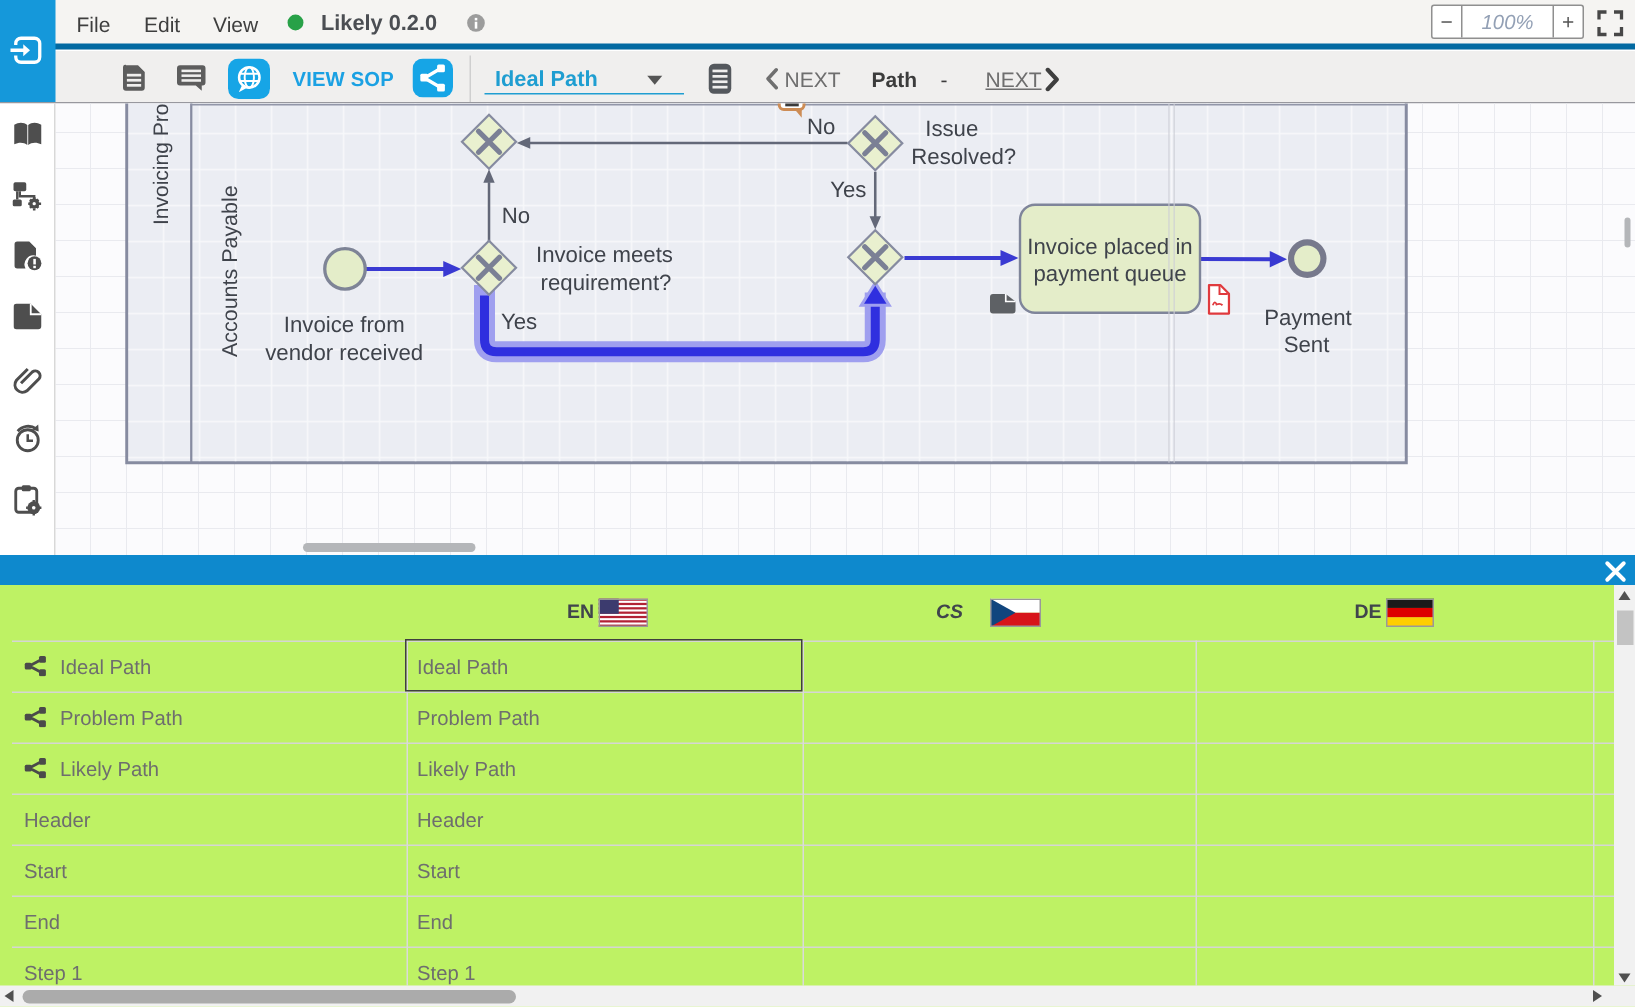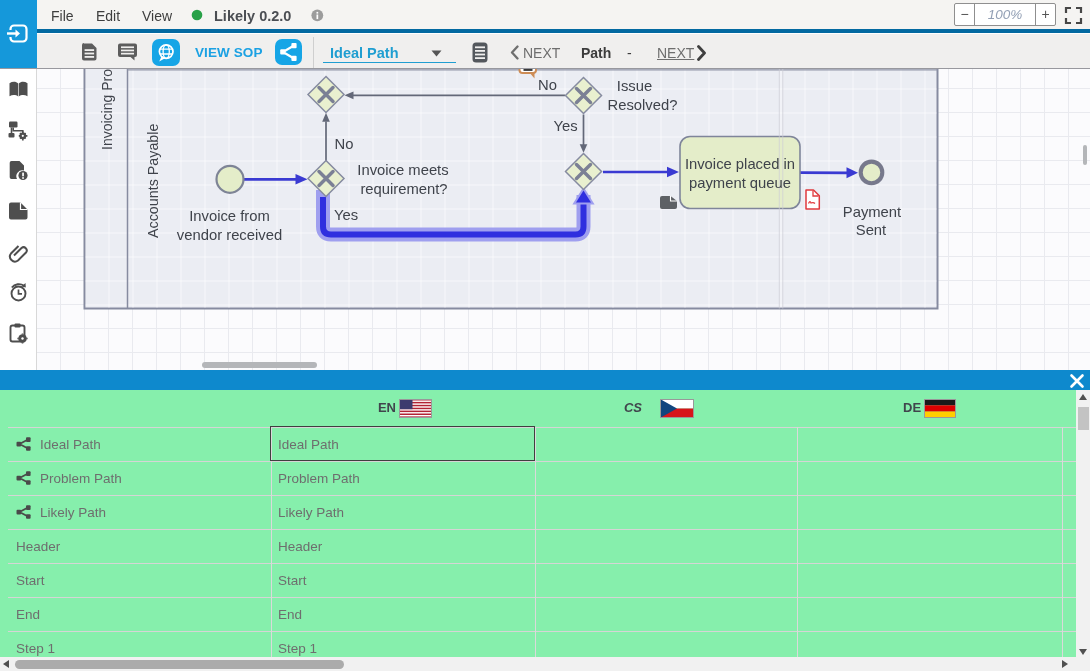--- a/index.html
+++ b/index.html
@@ -8,21 +8,21 @@
 #menubar { position:absolute; left:0; top:0; width:1090px; height:33px; background:#f5f4f2; border-bottom:4px solid #0369a1; }
 #toolbar { position:absolute; left:0; top:34px; width:1090px; height:34px; background:#f0efee;margin-left:28px; }
 #tbborder { position:absolute; left:0; top:67.5px; width:1090px; height:1.5px; background:#98989e; }
 #apptile { position:absolute; left:0; top:0; width:37px; height:68px; background:#1598da; }
 #sidebar { position:absolute; left:0; top:69px; width:37px; height:301px; background:#ffffff; border-right:1px solid #d8d8d8; }
 #canvas { position:absolute; left:37px; top:69px; width:1053px; height:301px; background-color:#fbfbfd;
   background-image:linear-gradient(to right,#e9eaef 1px,transparent 1px),linear-gradient(to bottom,#e9eaef 1px,transparent 1px);
   background-size:24px 24px; background-position:-1px 19px; }
 .mtext { position:absolute; top:8px; font-size:14px; color:#3e3e3e; line-height:16px; }
 .ttext { position:absolute; top:11px; font-size:14px; line-height:16px; color:#6e6e6e; }
-#panel { position:absolute; left:0; top:370px; width:1090px; height:301px; background:#86efac; }
+#panel { position:absolute; left:0; top:370px; width:1090px; height:301px; background:#bef264; }
 #bluebar { position:absolute; left:0; top:0; width:1090px; height:20px; background:#0e89cd; }
 .hline { position:absolute; left:8px; width:1068px; height:1px; background:#d5d5d5; }
 .vline { position:absolute; top:57px; width:1px; height:230px; background:#dadada; }
 .rowtxt { position:absolute; font-size:13.5px; color:#6e6e6e; line-height:17px; }
 .hdr { position:absolute; top:29px; font-size:13px; font-weight:bold; color:#40454c; line-height:18px; }
 .flag { position:absolute; top:29px; }
 .shicon { position:absolute; left:16px; }
 </style>
 </head>
 <body>

